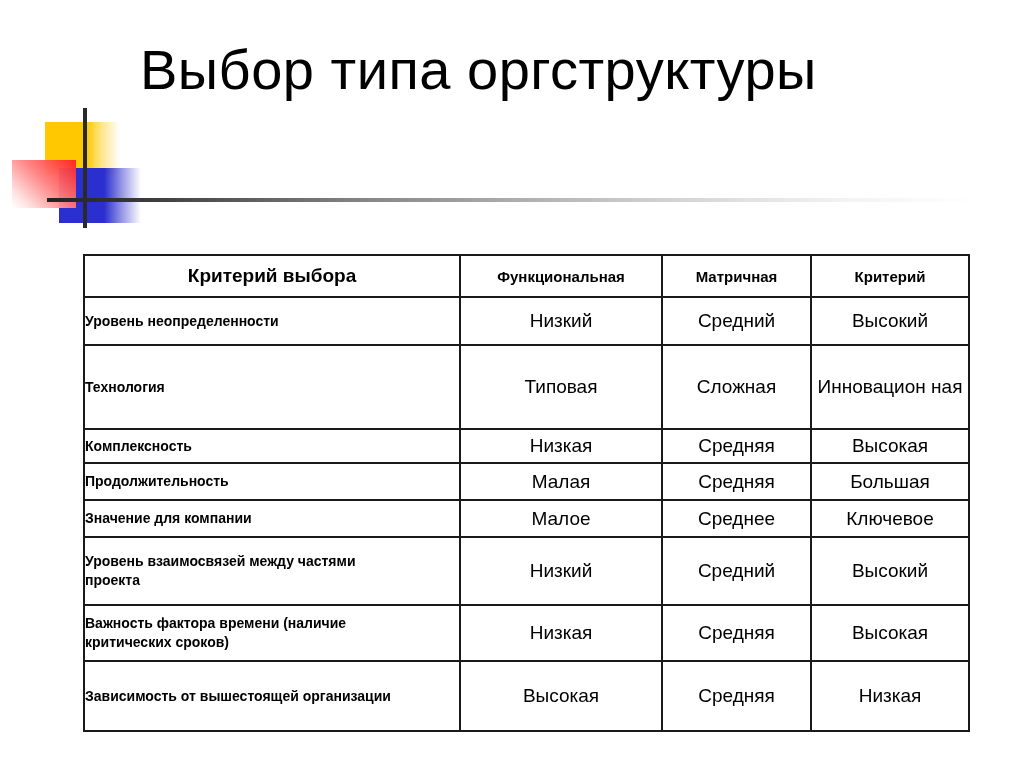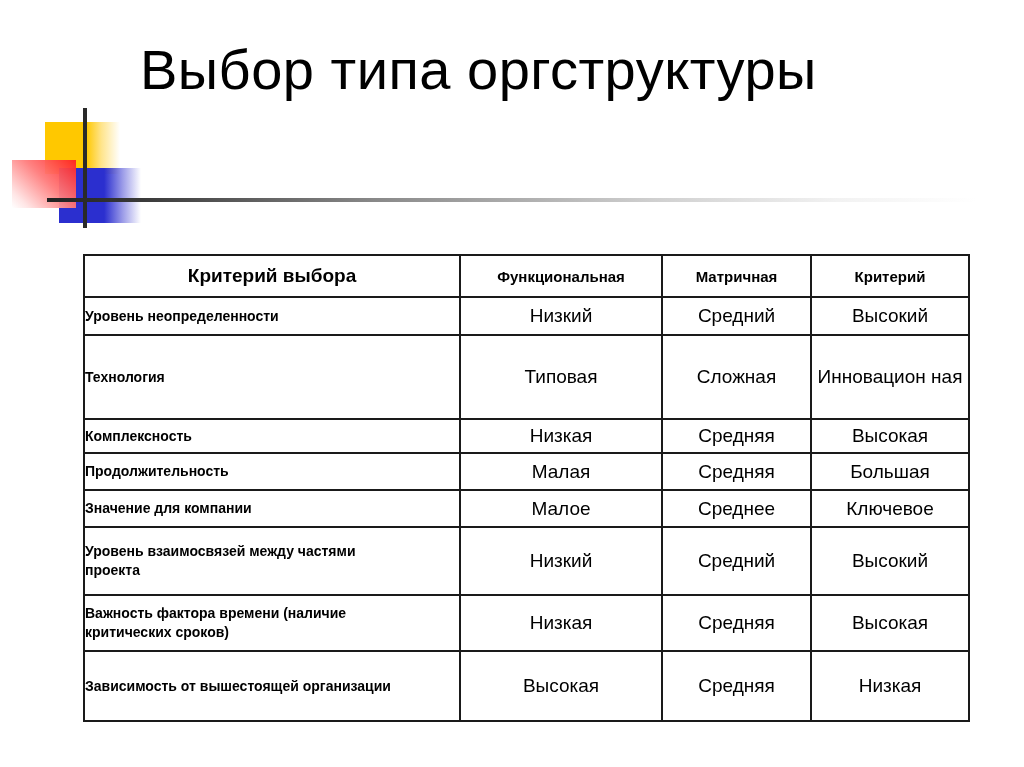--- a/index.html
+++ b/index.html
@@ -61,21 +61,21 @@
       <col style="width:149px">
       <col style="width:158px">
   </colgroup>
   <tbody>
       <tr style="height:42px">
     <th class="h-main">Критерий выбора</th>
     <th>Функциональная</th>
     <th>Матричная</th>
     <th>Критерий</th>
   </tr>
-  <tr style="height:38px">
+  <tr style="height:48px">
     <td class="crit-label">Уровень неопределенности</td>
     <td class="val">Низкий</td>
     <td class="val">Средний</td>
     <td class="val">Высокий</td>
   </tr>
   <tr style="height:84px">
     <td class="crit-label">Технология</td>
     <td class="val">Типовая</td>
     <td class="val">Сложная</td>
     <td class="val" style="padding:0 5px">Инновацион ная</td>

